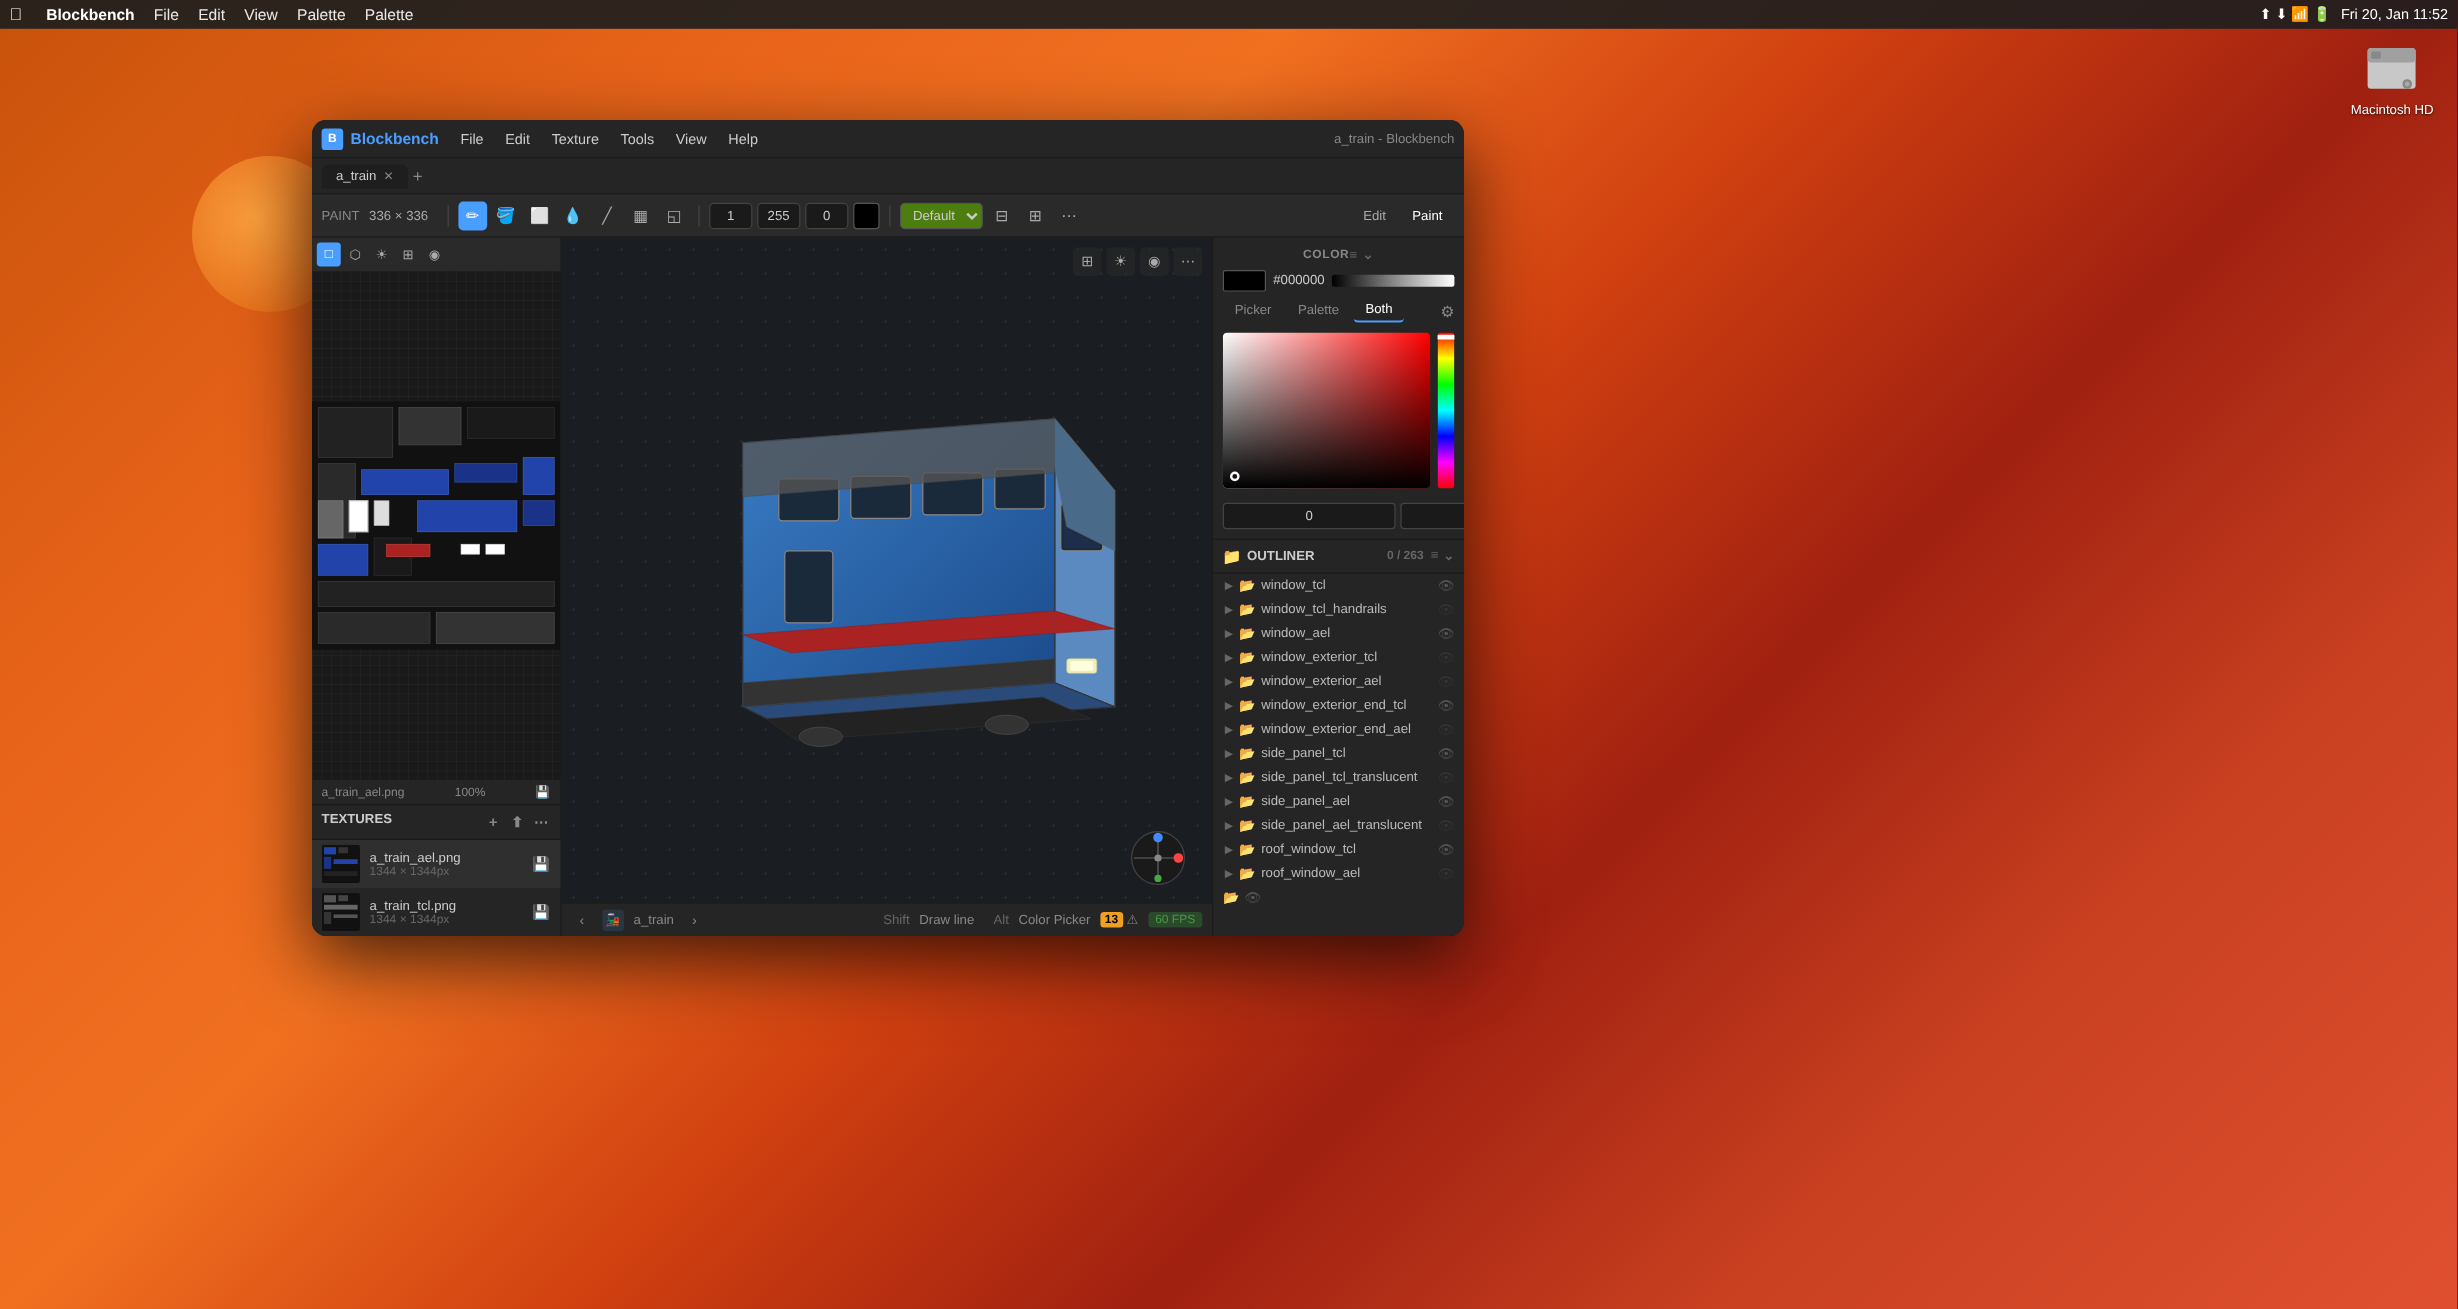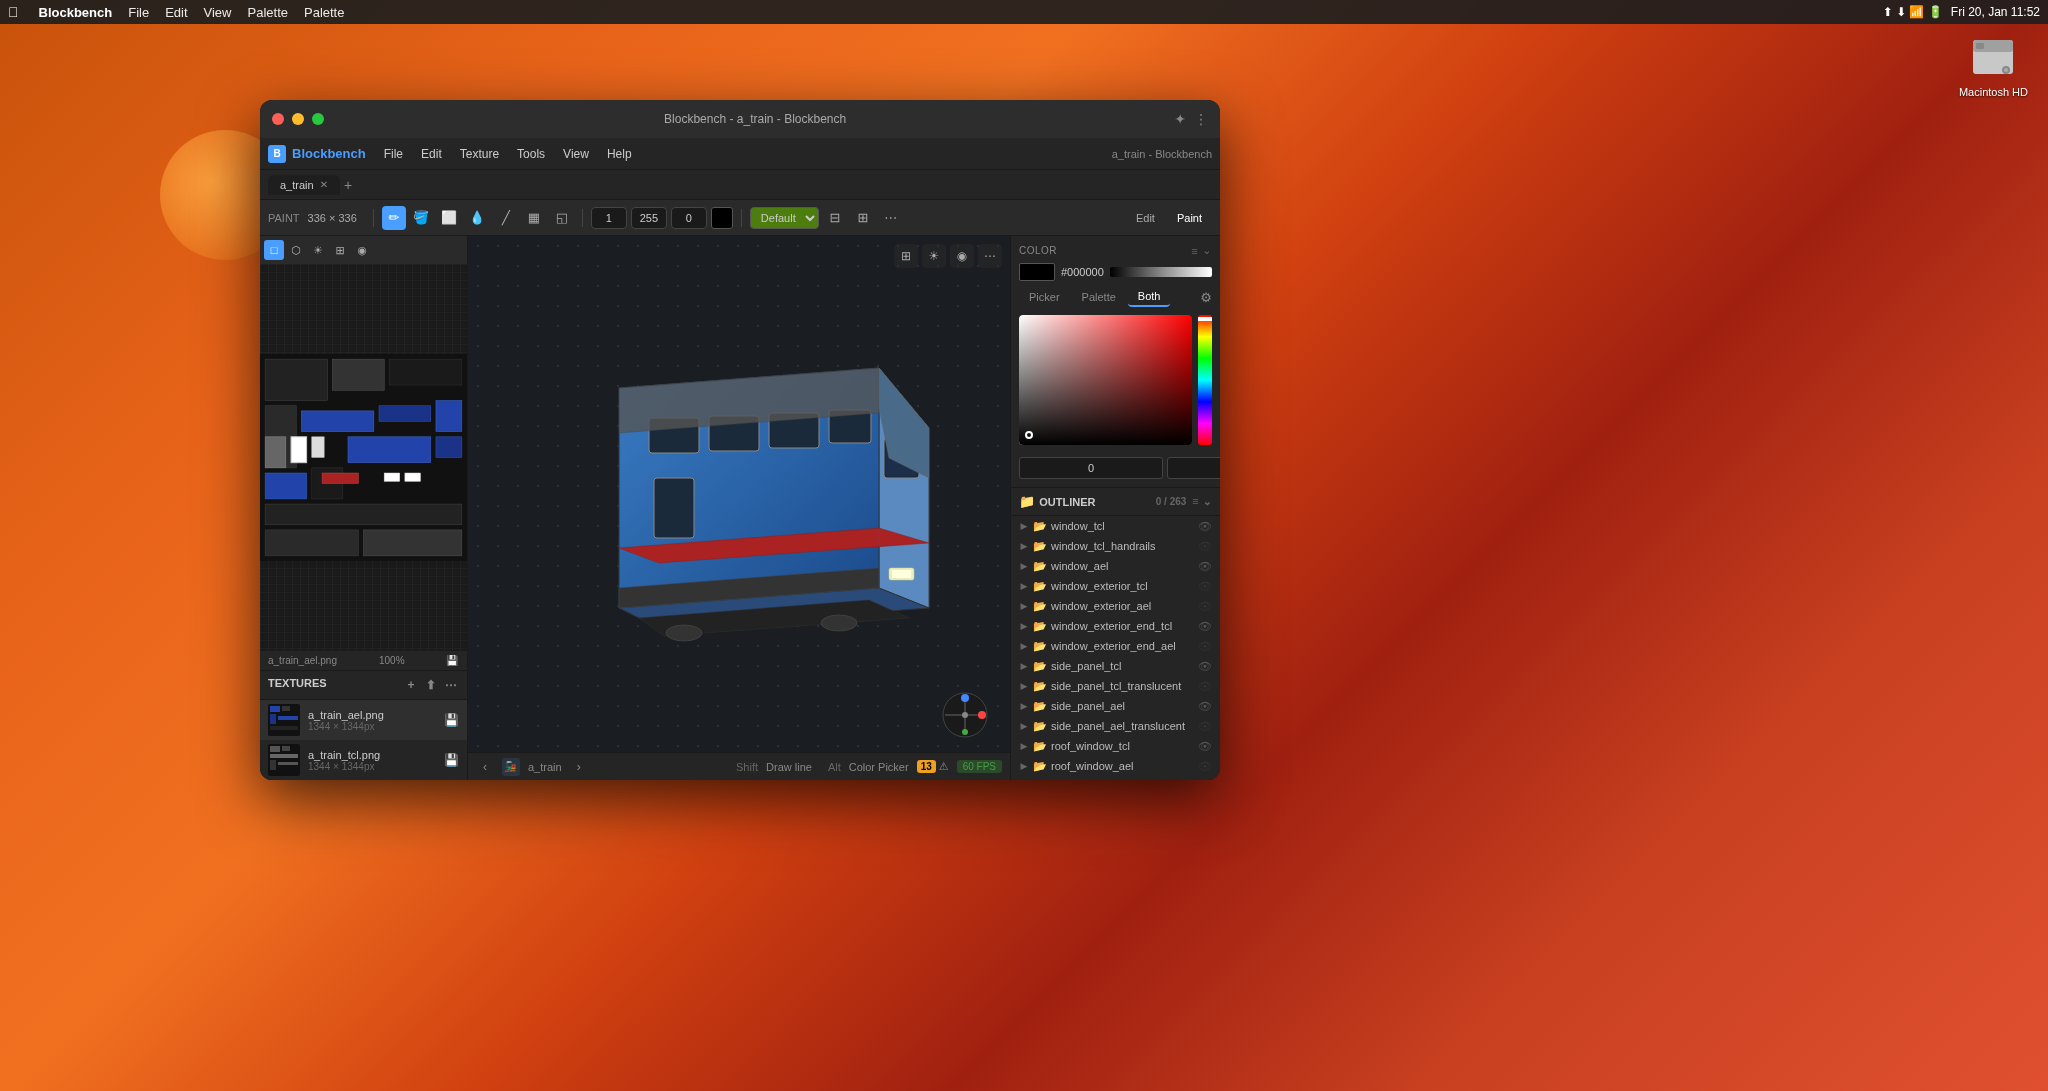--- a/index.html
+++ b/index.html
@@ -487,26 +487,26 @@
     }
 
     
     .color-section {
       padding: 8px;
       border-bottom: 1px solid #1a1a1a;
     }
     .section-label {
       font-size: 10px;
       color: #888;
-      font-weight: 400;
+      font-weight: 700;
       letter-spacing: 0.5px;
       margin-bottom: 6px;
       display: flex;
       align-items: center;
-      justify-content: space-between;
+      justify-content: center;
     }
     .color-hex-row {
       display: flex;
       align-items: center;
       gap: 6px;
       margin-bottom: 6px;
     }
     .color-hex-swatch {
       width: 36px;
       height: 18px;
@@ -699,32 +699,20 @@
       <circle cx="38" cy="38" r="4" fill="#888"></circle>
       <circle cx="38" cy="38" r="2" fill="#aaa"></circle>
     </svg>
     <span>Macintosh HD</span>
   </div>
 
   <div class="orange-circle"></div>
 
   <div class="app-window">
 
-    <div class="title-bar">
-      <div class="traffic-lights">
-        <div class="tl tl-red"></div>
-        <div class="tl tl-yellow"></div>
-        <div class="tl tl-green"></div>
-      </div>
-      <span class="window-title">Blockbench - a_train - Blockbench</span>
-      <div class="title-icons">
-        <span class="title-icon">✦</span>
-        <span class="title-icon">⋮</span>
-      </div>
-    </div>
 
     <div class="app-menubar">
       <div class="app-logo">
         <div class="app-logo-icon">B</div>
         <span>Blockbench</span>
       </div>
       <span class="app-menu-item">File</span>
       <span class="app-menu-item">Edit</span>
       <span class="app-menu-item">Texture</span>
       <span class="app-menu-item">Tools</span>

